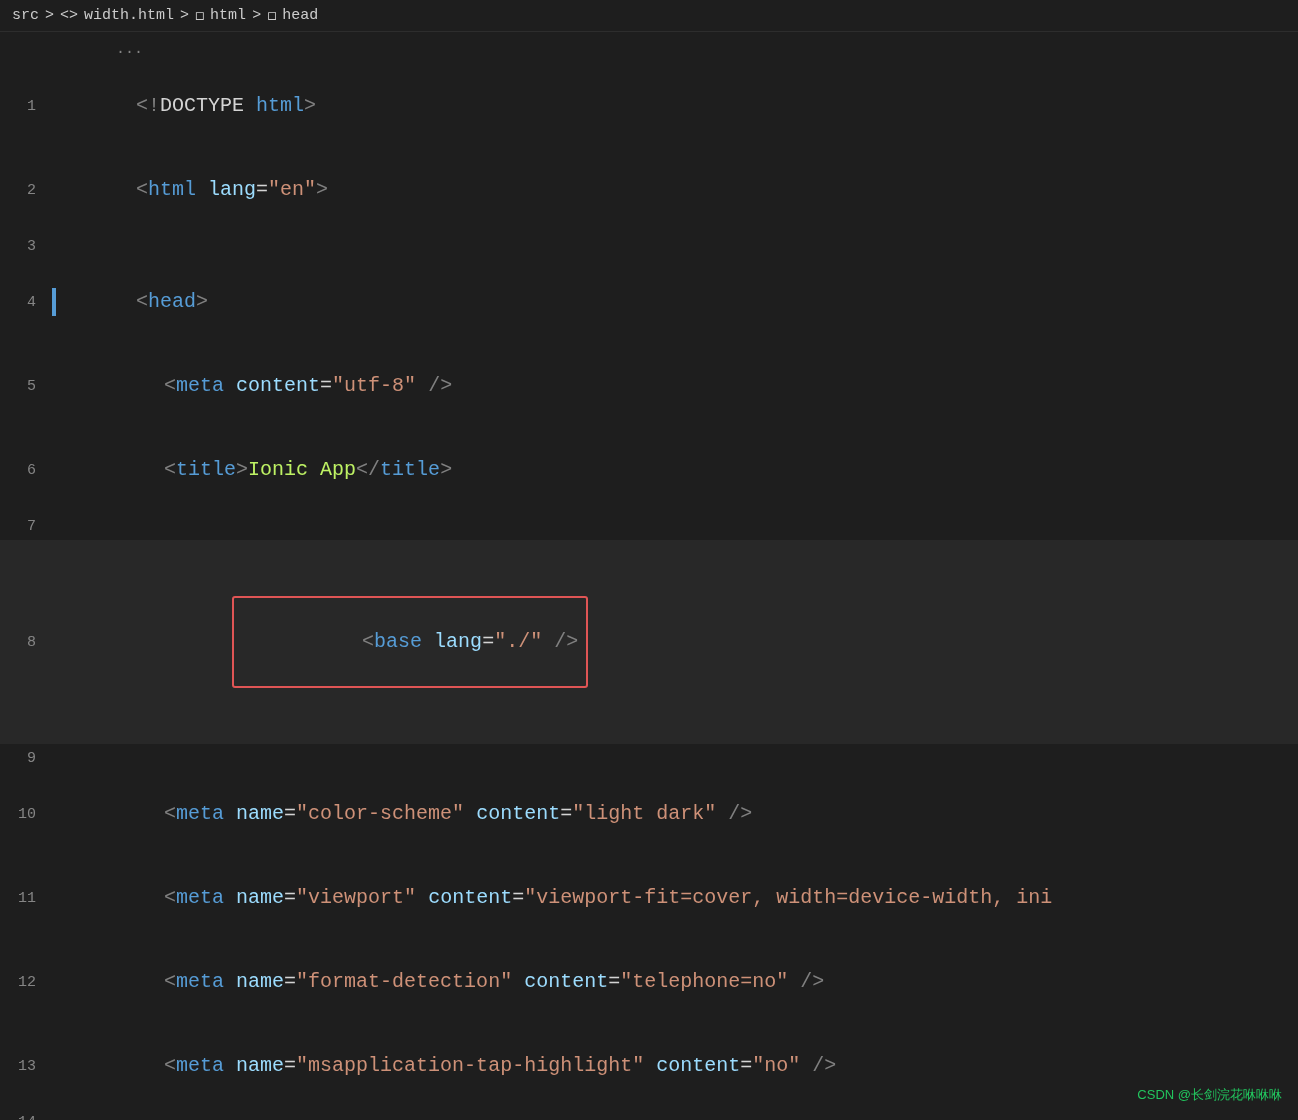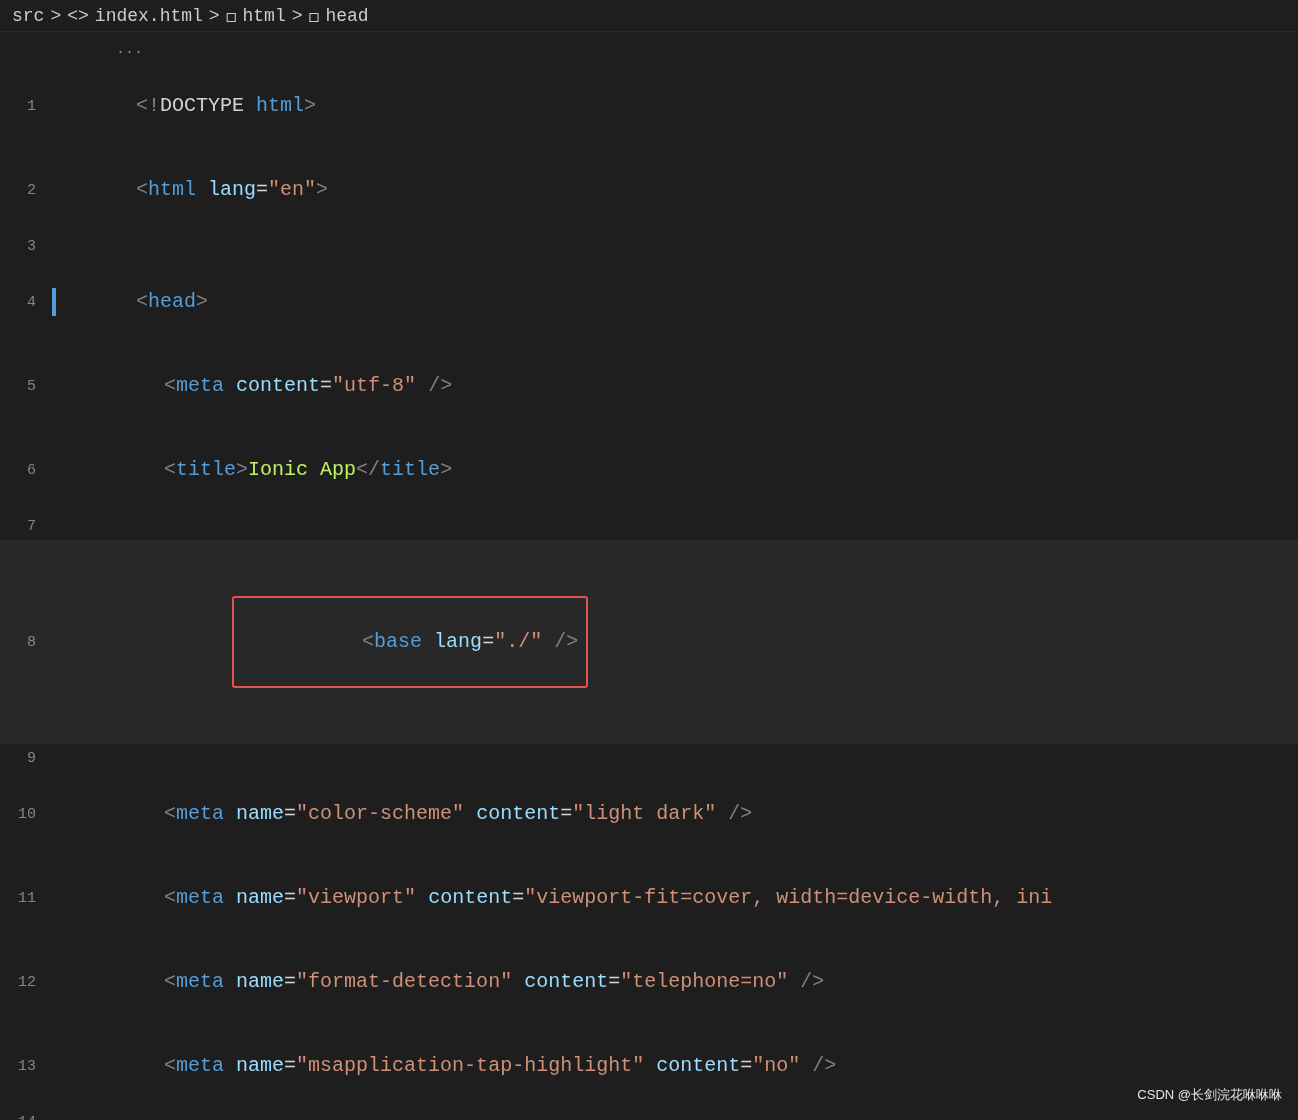--- a/index.html
+++ b/index.html
@@ -17,21 +17,21 @@
       min-height: 1120px;
       overflow: hidden;
     }
 
     .breadcrumb-bar {
       display: flex;
       align-items: center;
       padding: 6px 12px;
       background-color: #1e1e1e;
       color: #cccccc;
-      font-size: 18px;
+      font-size: 15px;
       gap: 4px;
       border-bottom: 1px solid #2d2d2d;
       height: 32px;
     }
 
     .breadcrumb-bar span {
       color: #cccccc;
     }
 
     .breadcrumb-separator {
@@ -111,33 +111,33 @@
 
     
     .line-active-bg {
       background-color: #282828;
     }
 
     .watermark {
       position: fixed;
       bottom: 16px;
       right: 16px;
-      color: #e5e5e5;
+      color: #22c55e;
       font-size: 13px;
       font-family: 'Microsoft YaHei', sans-serif;
     }
   </style>
 </head>
 <body>
 
 <div class="breadcrumb-bar">
   <span>src</span>
   <span class="breadcrumb-separator">&gt;</span>
   <span class="breadcrumb-html-icon">&lt;&gt;</span>
-  <span>index.html</span>
+  <span>width.html</span>
   <span class="breadcrumb-separator">&gt;</span>
   <span class="breadcrumb-icon">◻</span>
   <span>html</span>
   <span class="breadcrumb-separator">&gt;</span>
   <span class="breadcrumb-icon">◻</span>
   <span>head</span>
 </div>
 
 <div class="code-container">
 

